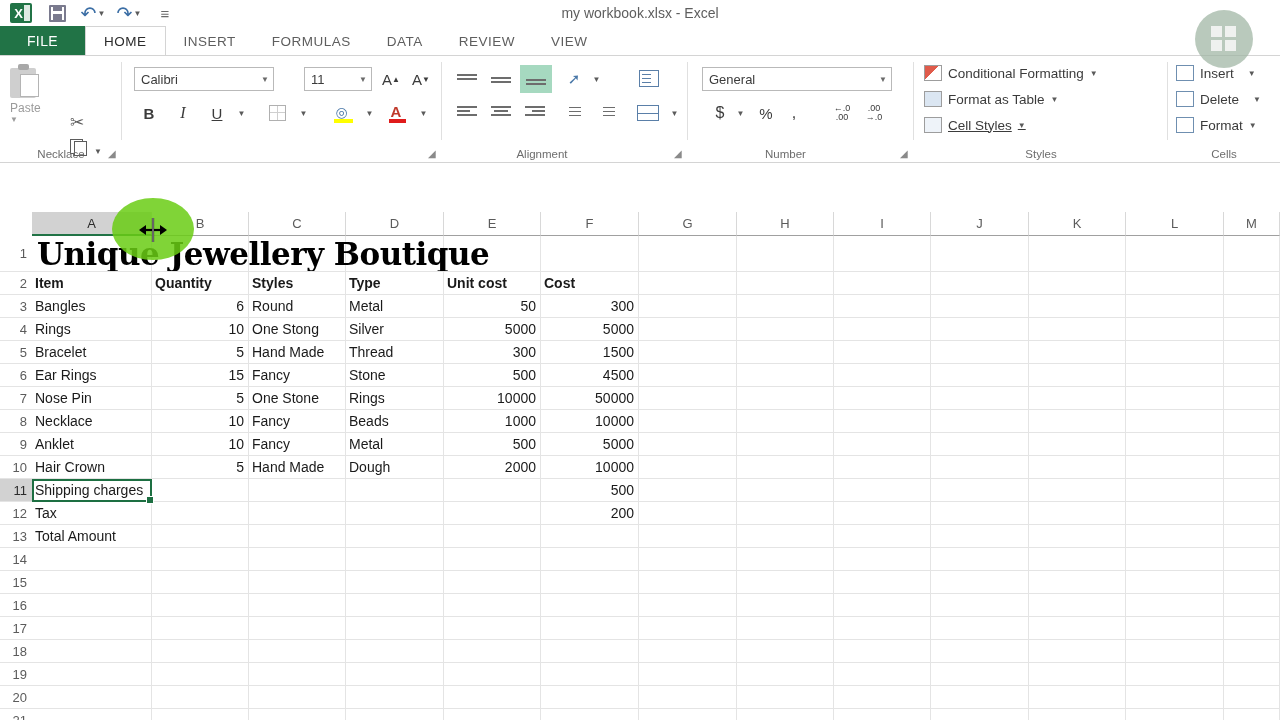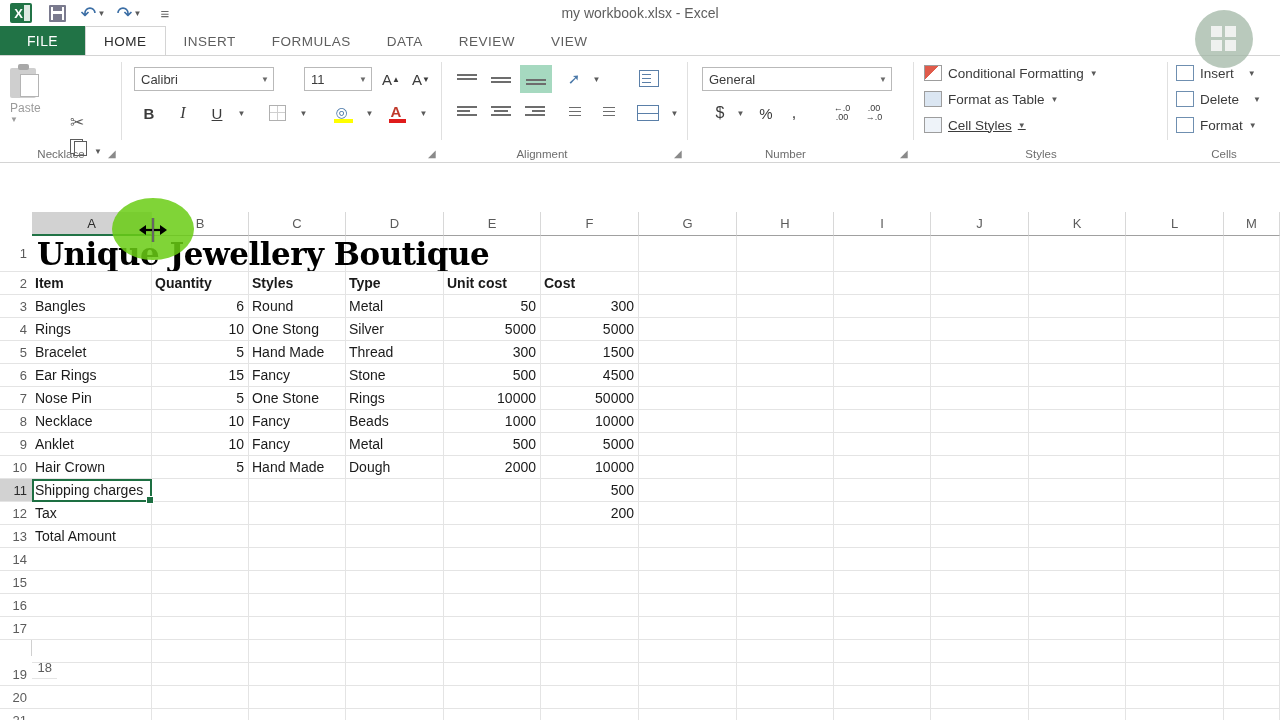--- a/index.html
+++ b/index.html
@@ -619,21 +619,21 @@
         </div>
         <div class="rh" style="top: 335px; height: 23px;">
           <span>15</span>
         </div>
         <div class="rh" style="top: 358px; height: 23px;">
           <span>16</span>
         </div>
         <div class="rh" style="top: 381px; height: 23px;">
           <span>17</span>
         </div>
-        <div class="rh" style="top: 420px; height: 23px; margin-left: 25px;">
+        <div class="rh" style="top: 404px; height: 23px;">
           <span>18</span>
         </div>
         <div class="rh" style="top: 427px; height: 23px;">
           <span>19</span>
         </div>
         <div class="rh" style="top: 450px; height: 23px;">
           <span>20</span>
         </div>
         <div class="rh" style="top: 473px; height: 23px;">
           <span>21</span>

